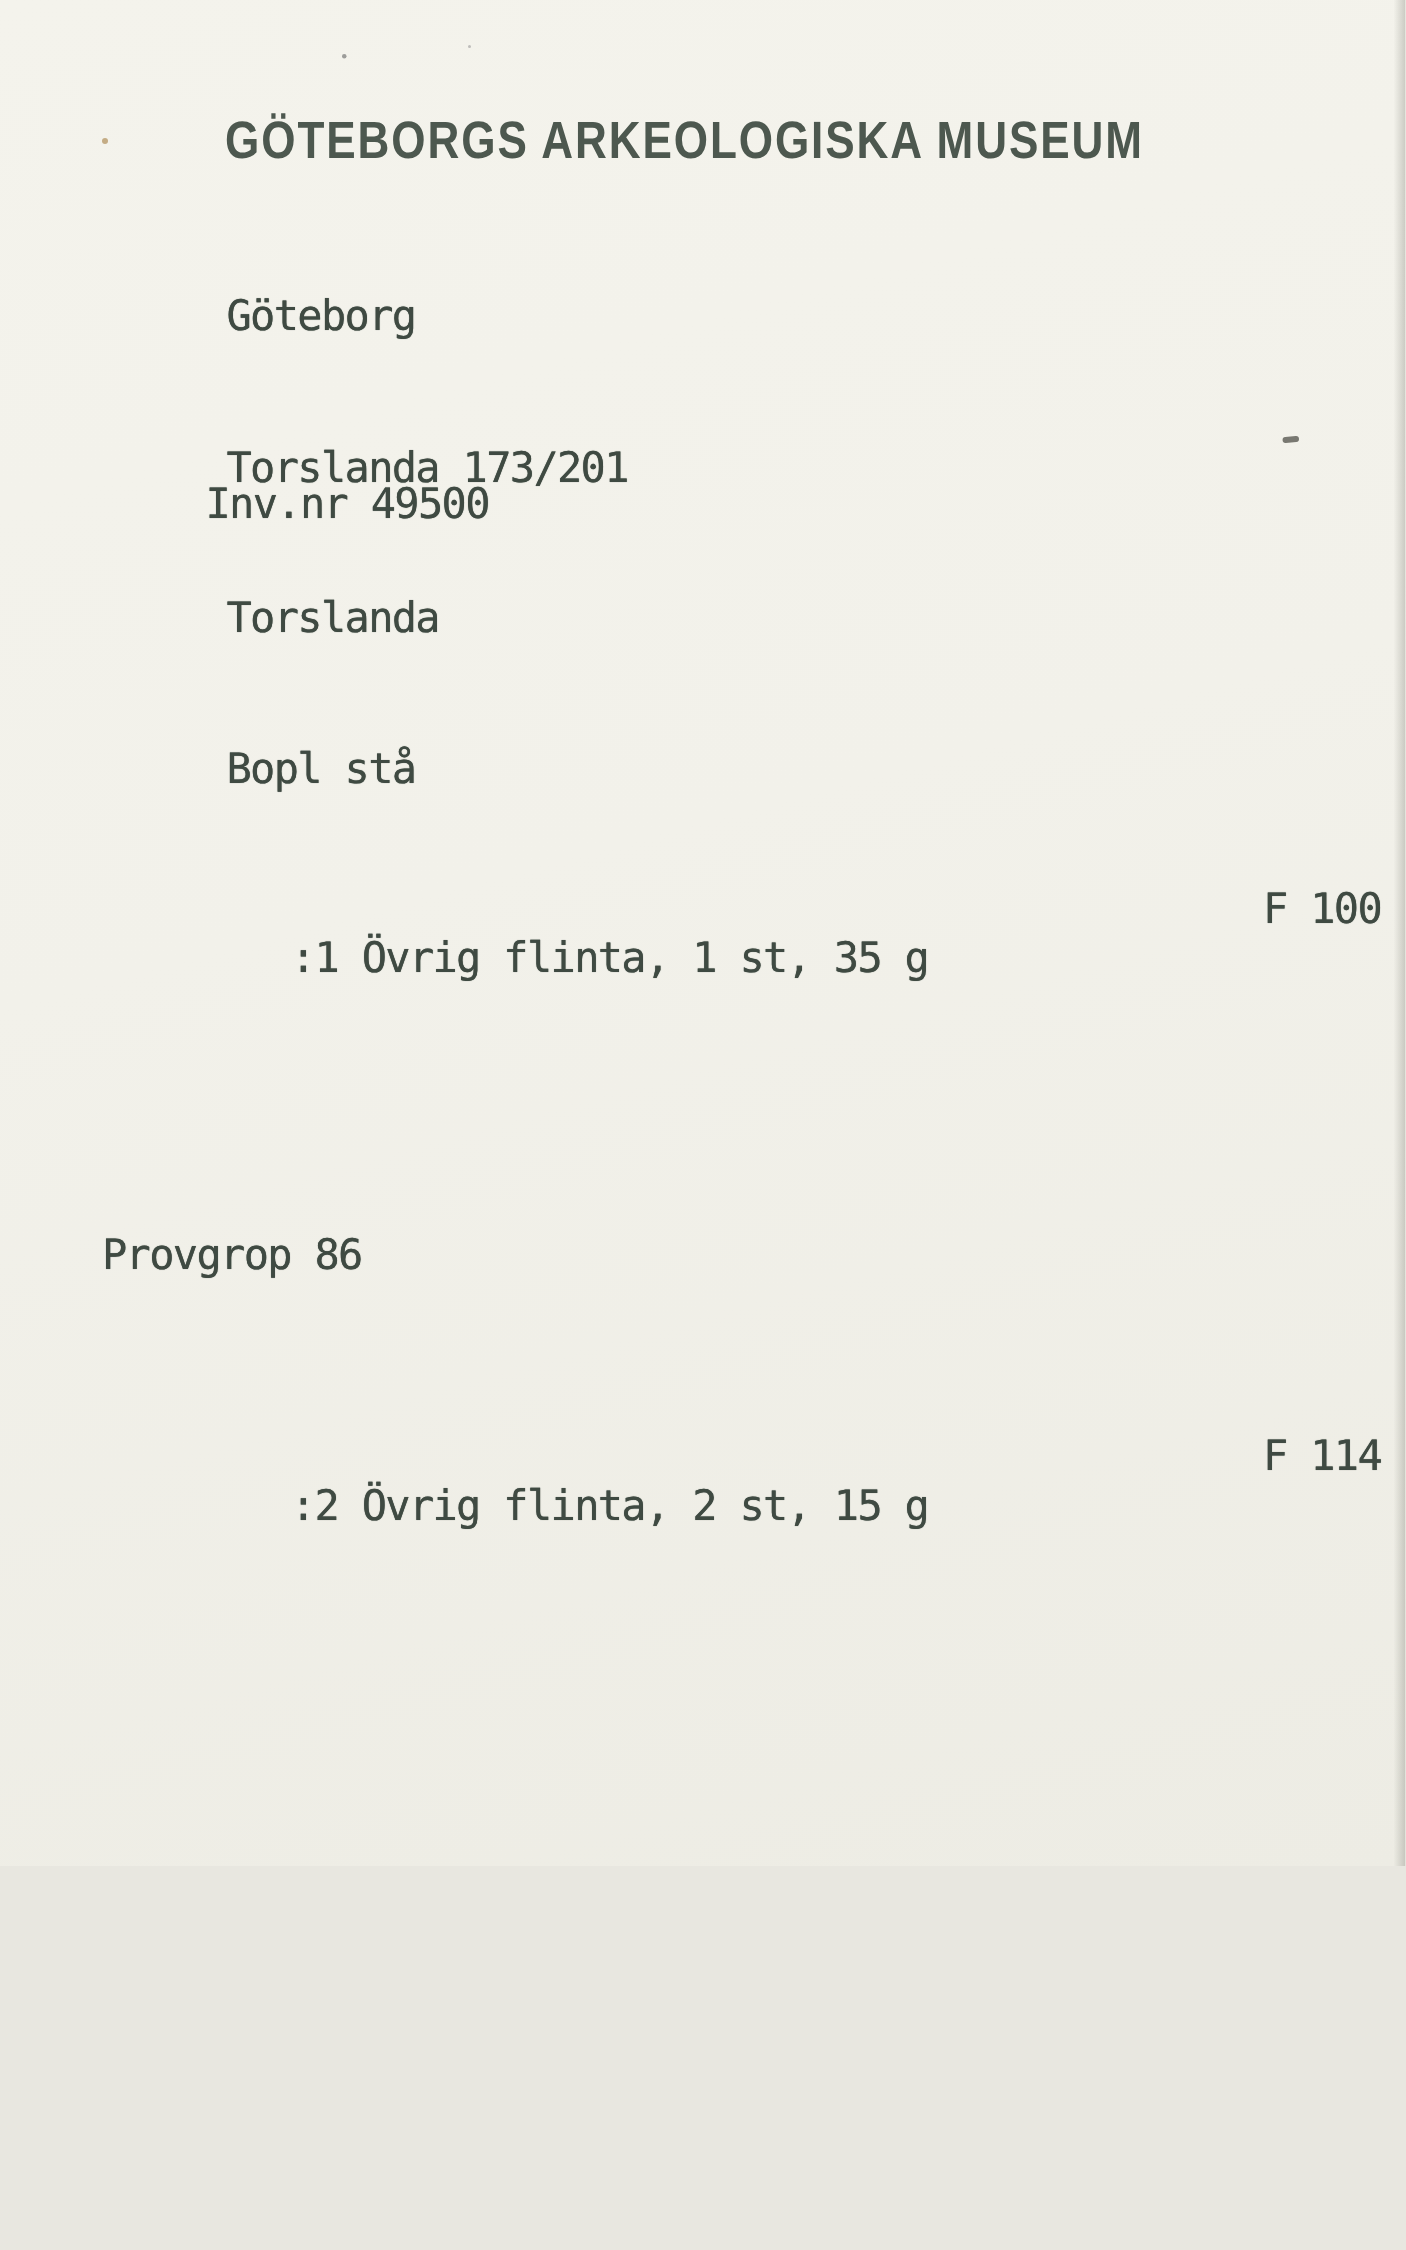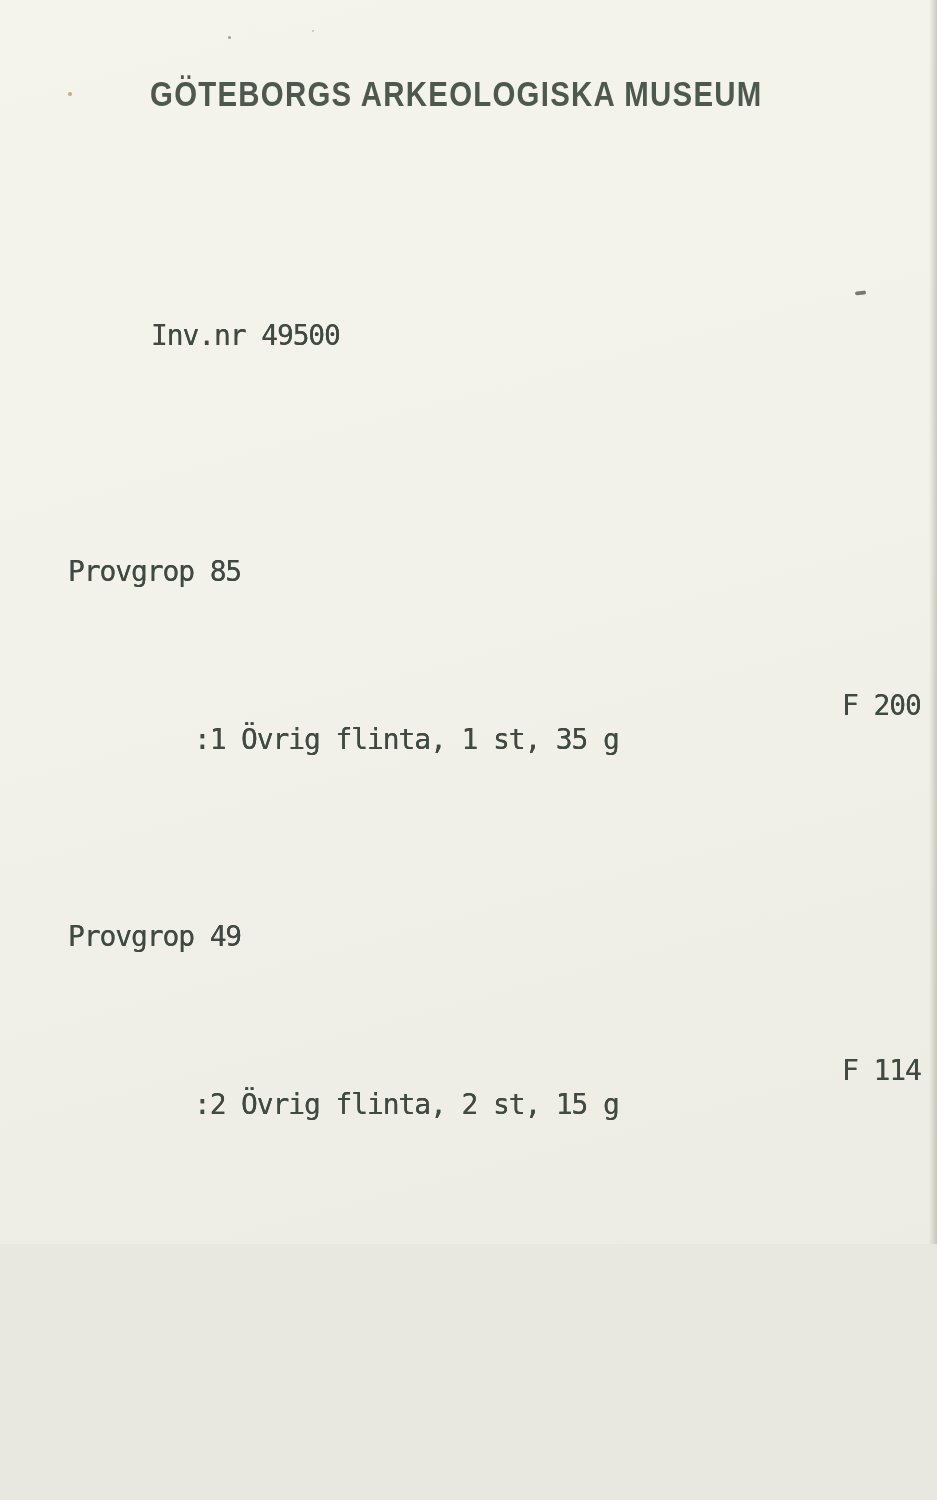--- a/index.html
+++ b/index.html
@@ -24,21 +24,21 @@
   }
   
   .type{
     color:var(--ink,#3f4a42);
     font-family:"DejaVu Sans Mono",monospace;
     font-size:28px;letter-spacing:-1.12px;line-height:33.5px;
     text-shadow:0 0 0.5px currentColor;
     white-space:pre;
   }
   .address{position:absolute;left:151px;top:127px;}
-  .invnr{position:absolute;left:151px;top:319px;}
+  .invnr{position:absolute;left:137px;top:319px;}
   .catalog{position:absolute;left:68px;top:421px;width:862px;}
   .group{margin:0 0 30px 0;}
   .group-label{height:33.5px;}
   .find-row{position:relative;height:33.5px;}
   .find-number{position:absolute;left:774px;top:0;}
   .find-number.ditto{left:787px;}
   
   .hw-number{
     position:absolute;left:2px;top:1222px;width:175px;height:48px;
     transform:rotate(-92deg);transform-origin:left bottom;
@@ -84,34 +84,39 @@
     background:linear-gradient(to right,rgba(120,122,112,0),rgba(108,110,100,0.30));
   }
 </style>
 </head>
 <body>
 
 <div class="page">
 
   <h1 class="museum-title">GÖTEBORGS ARKEOLOGISKA MUSEUM</h1>
 
+  <div class="address type">
+    <div>Göteborg</div>
+    <div>Torslanda 173/201</div>
+    <div>Torslanda</div>
+    <div>Bopl stå</div>
+  </div>
 
   <div class="invnr type">Inv.nr 49500</div>
 
   <div class="catalog type">
     <section class="group">
-      <div class="group-label">Provgrop 85</div>
       
     <div class="find-row">
         <span>:1 Övrig flinta, 1 st, 35 g</span>
-        <span class="find-number">F 200</span>
+        <span class="find-number">F 100</span>
       </div></section>
   
     <section class="group">
-      <div class="group-label">Provgrop 49</div>
+      <div class="group-label">Provgrop 86</div>
       
     <div class="find-row">
         <span>:2 Övrig flinta, 2 st, 15 g</span>
         <span class="find-number">F 114</span>
       </div></section>
   
   
     
   
     

